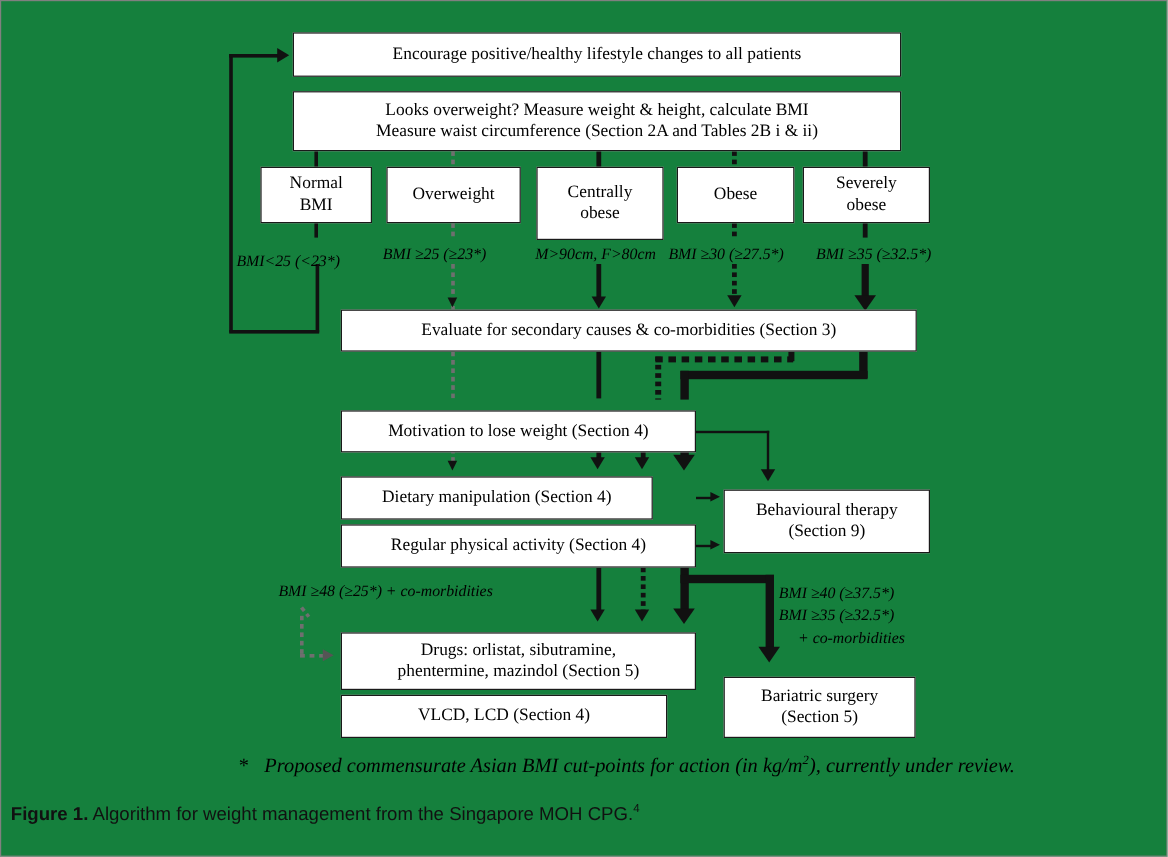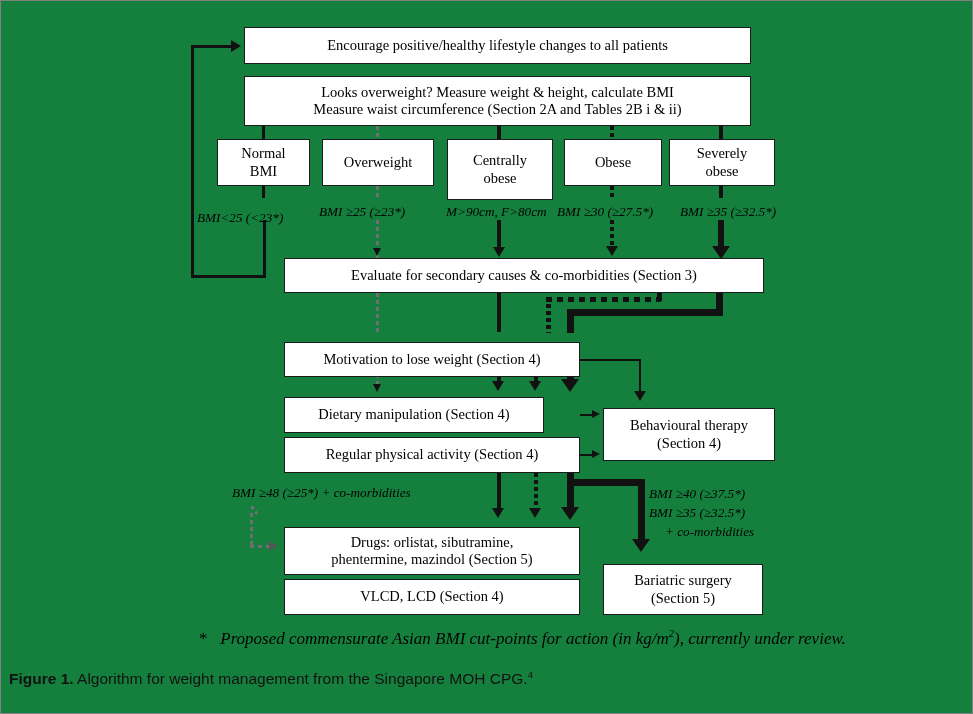--- a/index.html
+++ b/index.html
@@ -86,28 +86,28 @@
 
     <div class="box" style="left:283px;top:396px;width:260px;height:36px;">
       <span class="inner">Dietary manipulation (Section 4)</span>
     </div>
     <div class="box" style="left:283px;top:436px;width:296px;height:36px;">
       <span class="inner">Regular physical activity (Section 4)</span>
     </div>
 
     <div class="box" style="left:602px;top:407px;width:172px;height:53px;white-space:pre-line;">
       <span class="inner">Behavioural therapy
-(Section 4)</span>
+(Section 9)</span>
     </div>
 
     <div class="box" style="left:283px;top:526px;width:296px;height:48px;white-space:pre-line;">
       <span class="inner">Drugs: orlistat, sibutramine,
 phentermine, mazindol (Section 5)</span>
     </div>
-    <div class="box" style="left:283px;top:578px;width:296px;height:36px;">
+    <div class="box" style="left:283px;top:578px;width:272px;height:36px;">
       <span class="inner">VLCD, LCD (Section 4)</span>
     </div>
 
     <div class="box" style="left:602px;top:563px;width:160px;height:51px;white-space:pre-line;">
       <span class="inner">Bariatric surgery
 (Section 5)</span>
     </div>
 
     <div class="ln" style="left:261px;top:125px;width:2.6px;height:13px;"></div>
     <div class="dashv" style="left:375px;top:125px;width:2.6px;height:13px;"></div>

